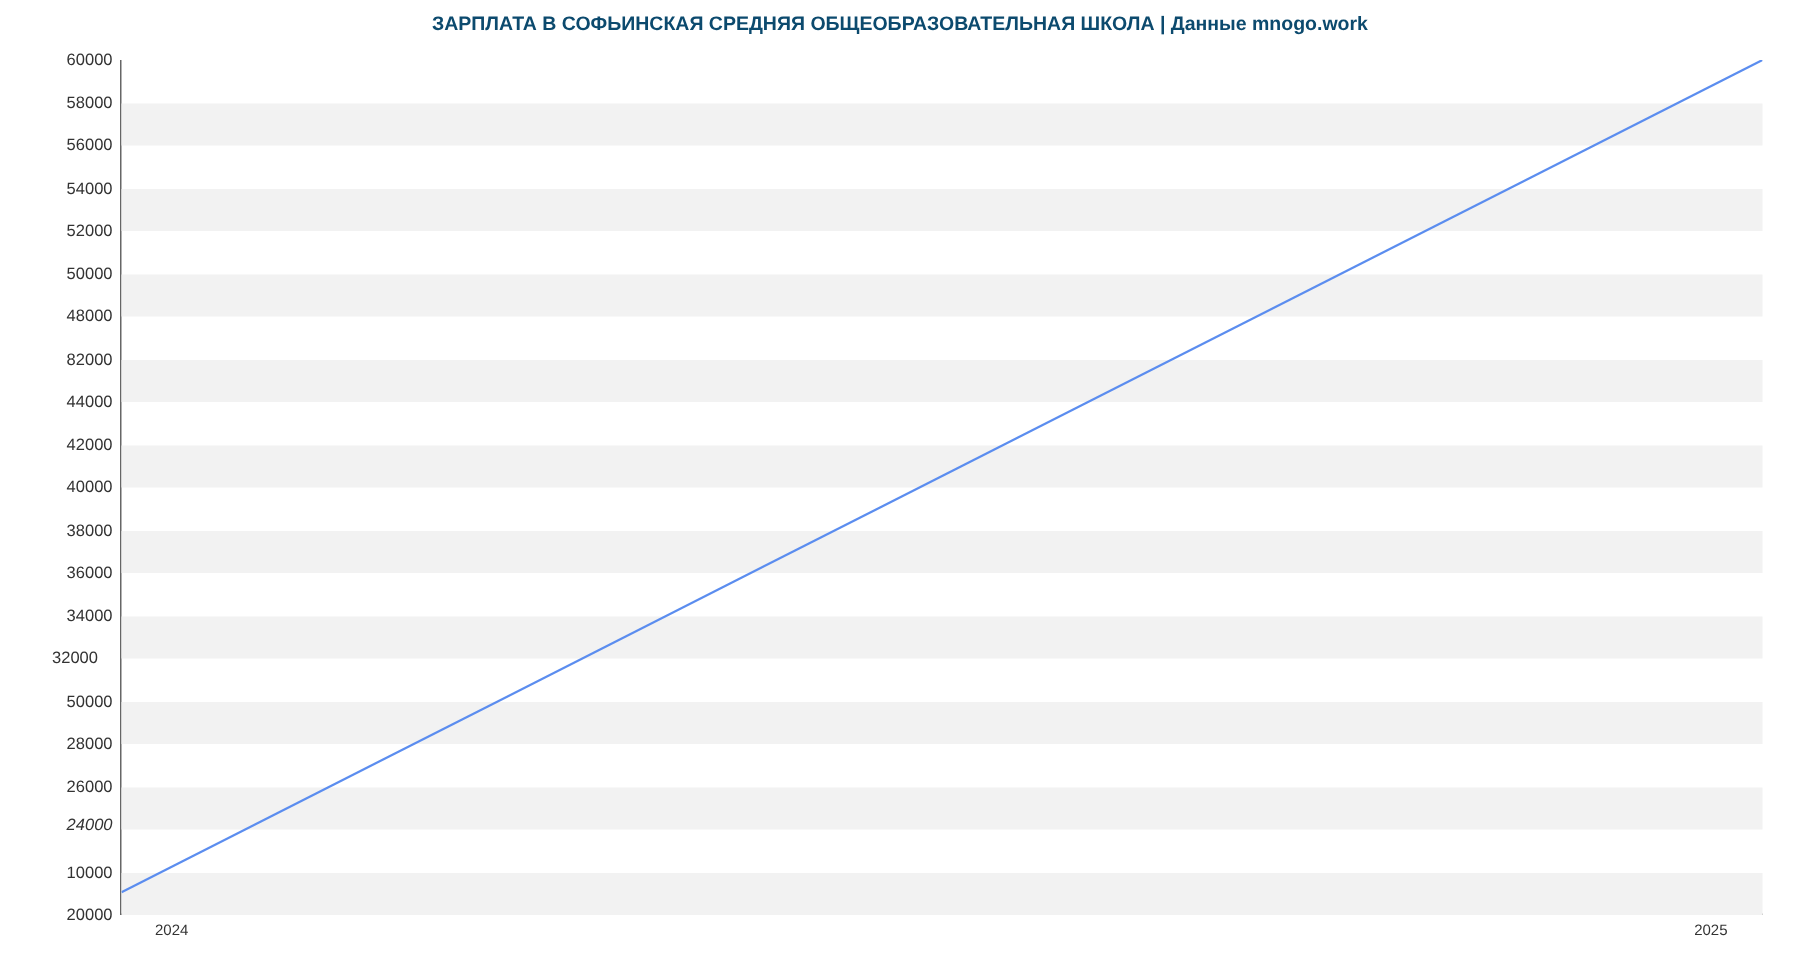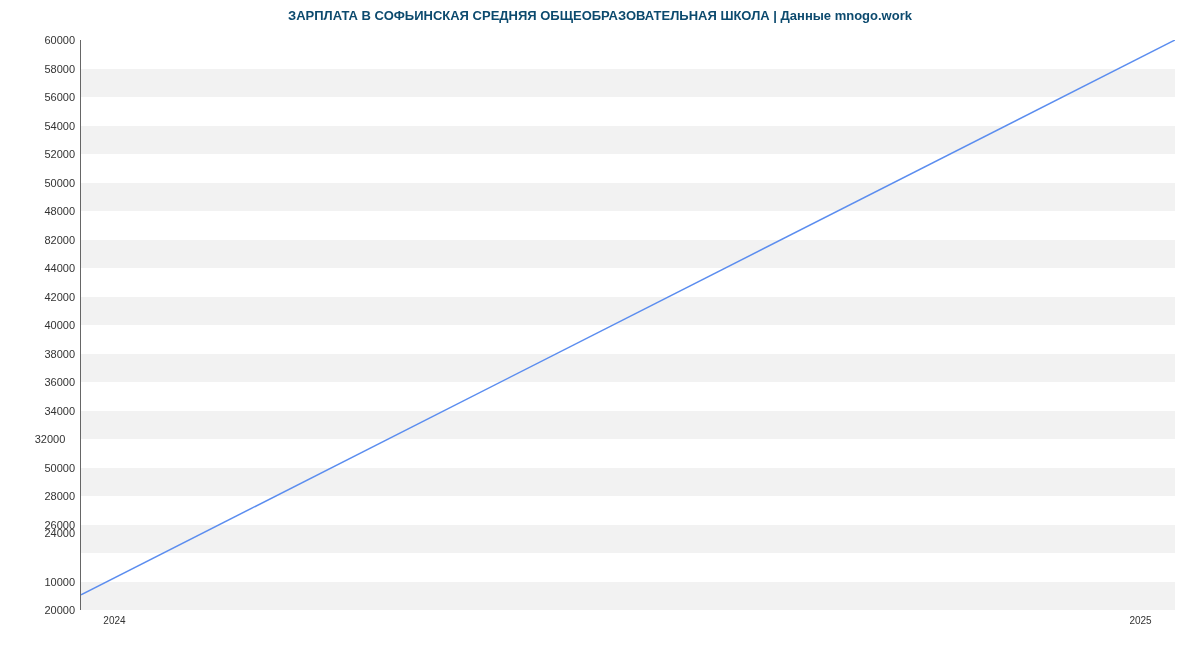--- a/index.html
+++ b/index.html
@@ -79,21 +79,21 @@
       <div class="grid-band" style="top: 28.5px; height: 28.5px;"></div>
     </div>
   <svg class="data-line" viewBox="0 0 1095 570" preserveAspectRatio="none">
     <line id="series-line" stroke="#5b8def" stroke-width="1.5" x1="0" y1="555.75" x2="1095" y2="0"></line>
   </svg>
 </div>
 
 <div id="y-axis-labels">
     <div class="y-tick-label" style="top: 610px;">20000</div>
     <div class="y-tick-label" style="top: 581.5px;">10000</div>
-    <div class="y-tick-label" style="top: 533px;">24000</div>
+    <div class="y-tick-label" style="top: 550px; font-style: italic;">24000</div>
     <div class="y-tick-label" style="top: 524.5px;">26000</div>
     <div class="y-tick-label" style="top: 496px;">28000</div>
     <div class="y-tick-label" style="top: 467.5px;">50000</div>
     <div class="y-tick-label" style="top: 439px; text-align: center;">32000</div>
     <div class="y-tick-label" style="top: 410.5px;">34000</div>
     <div class="y-tick-label" style="top: 382px; text-align: right;">36000</div>
     <div class="y-tick-label" style="top: 353.5px;">38000</div>
     <div class="y-tick-label" style="top: 325px;">40000</div>
     <div class="y-tick-label" style="top: 296.5px;">42000</div>
     <div class="y-tick-label" style="top: 268px;">44000</div>

